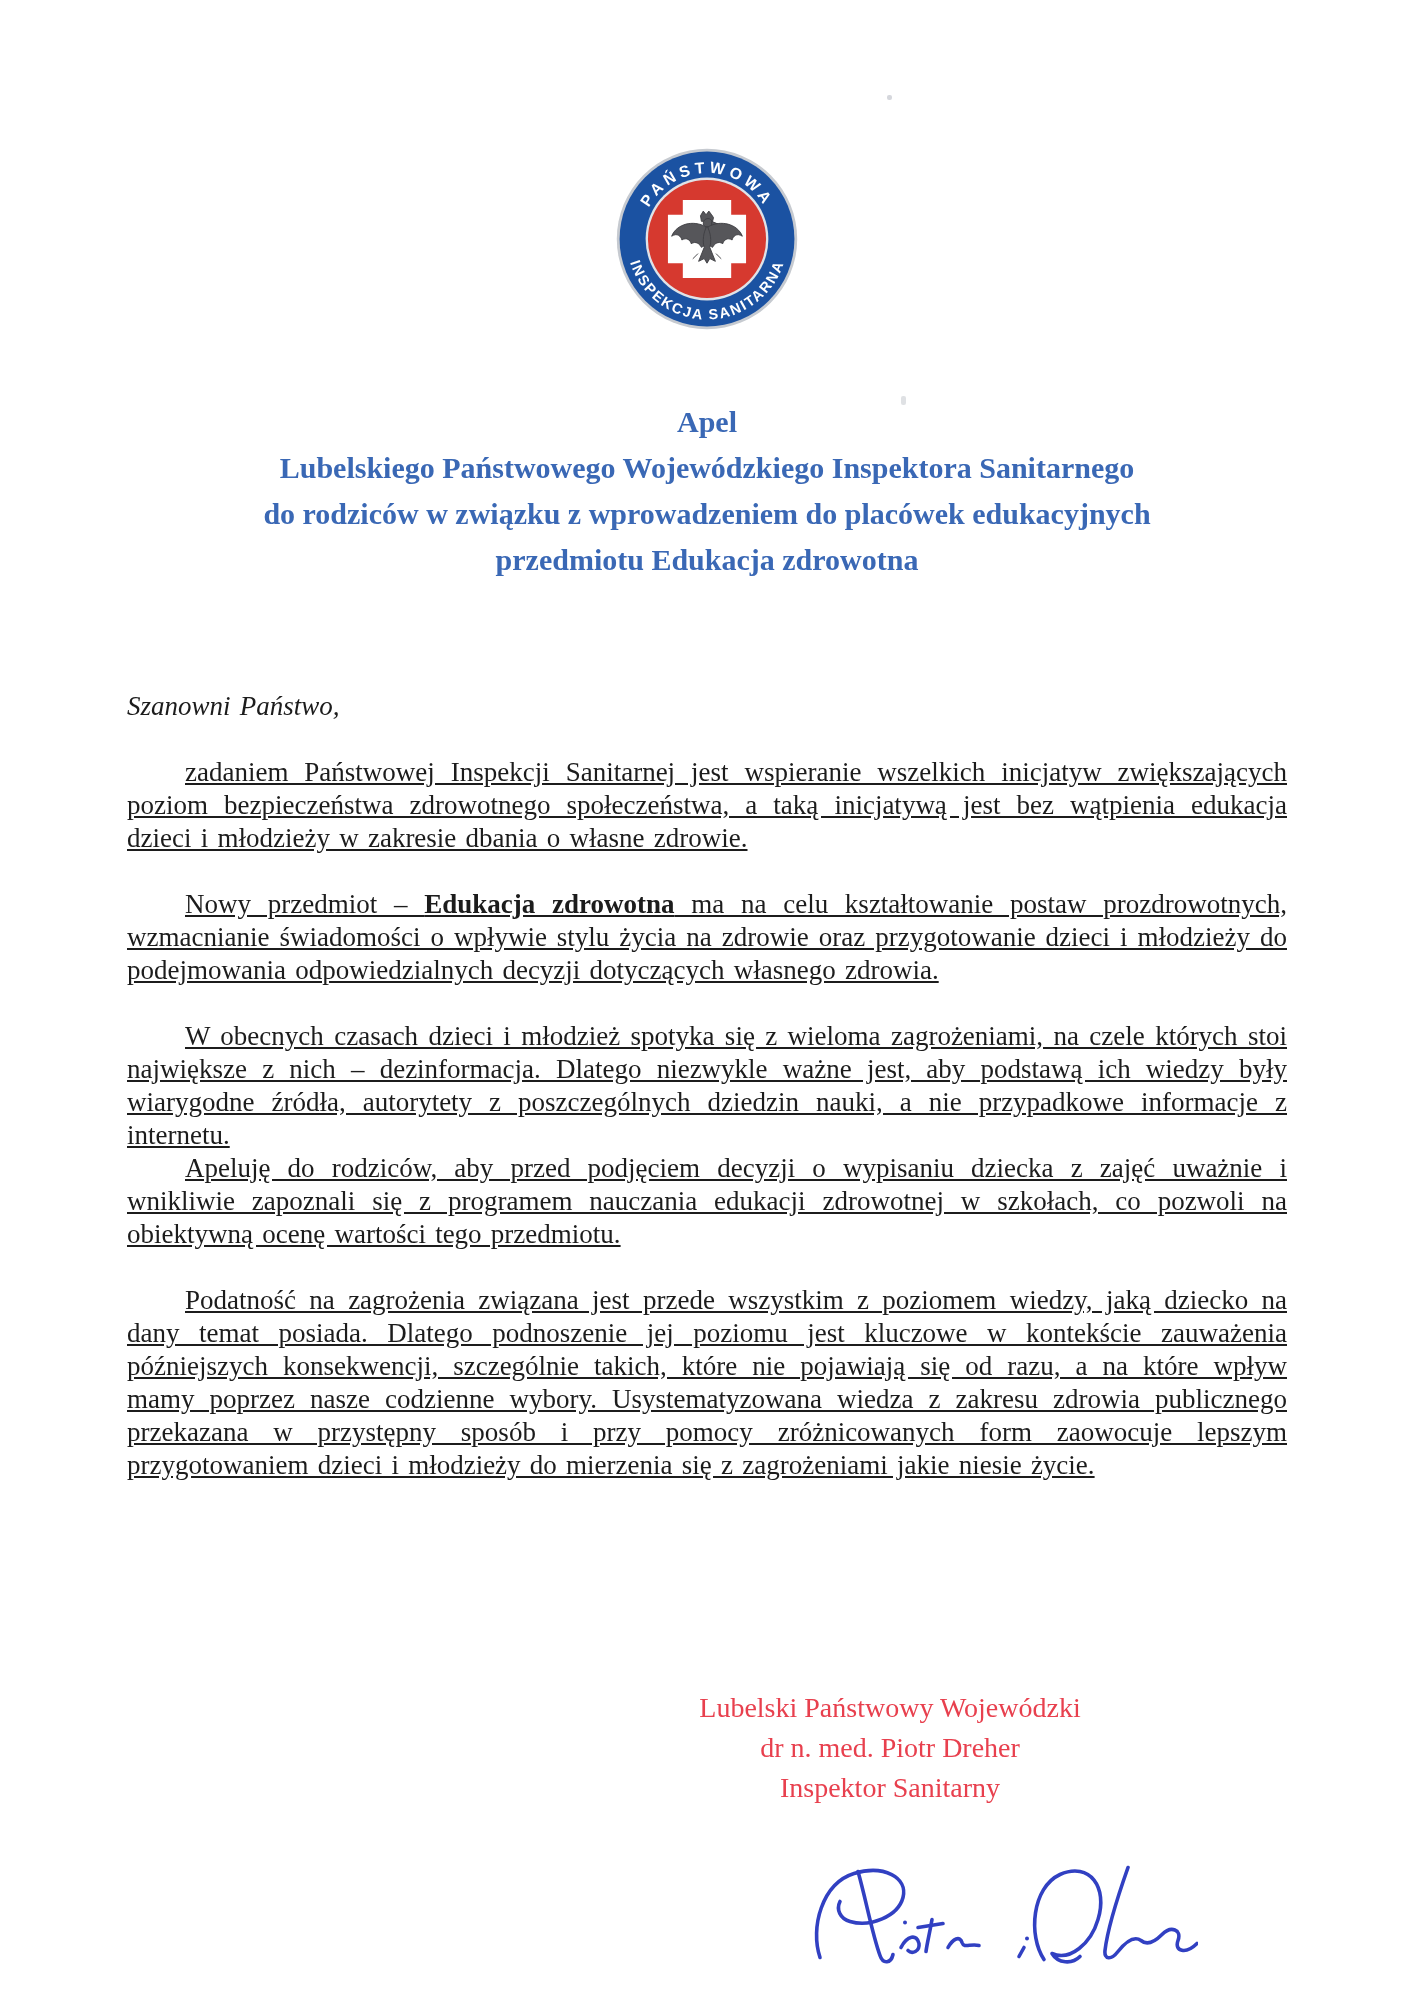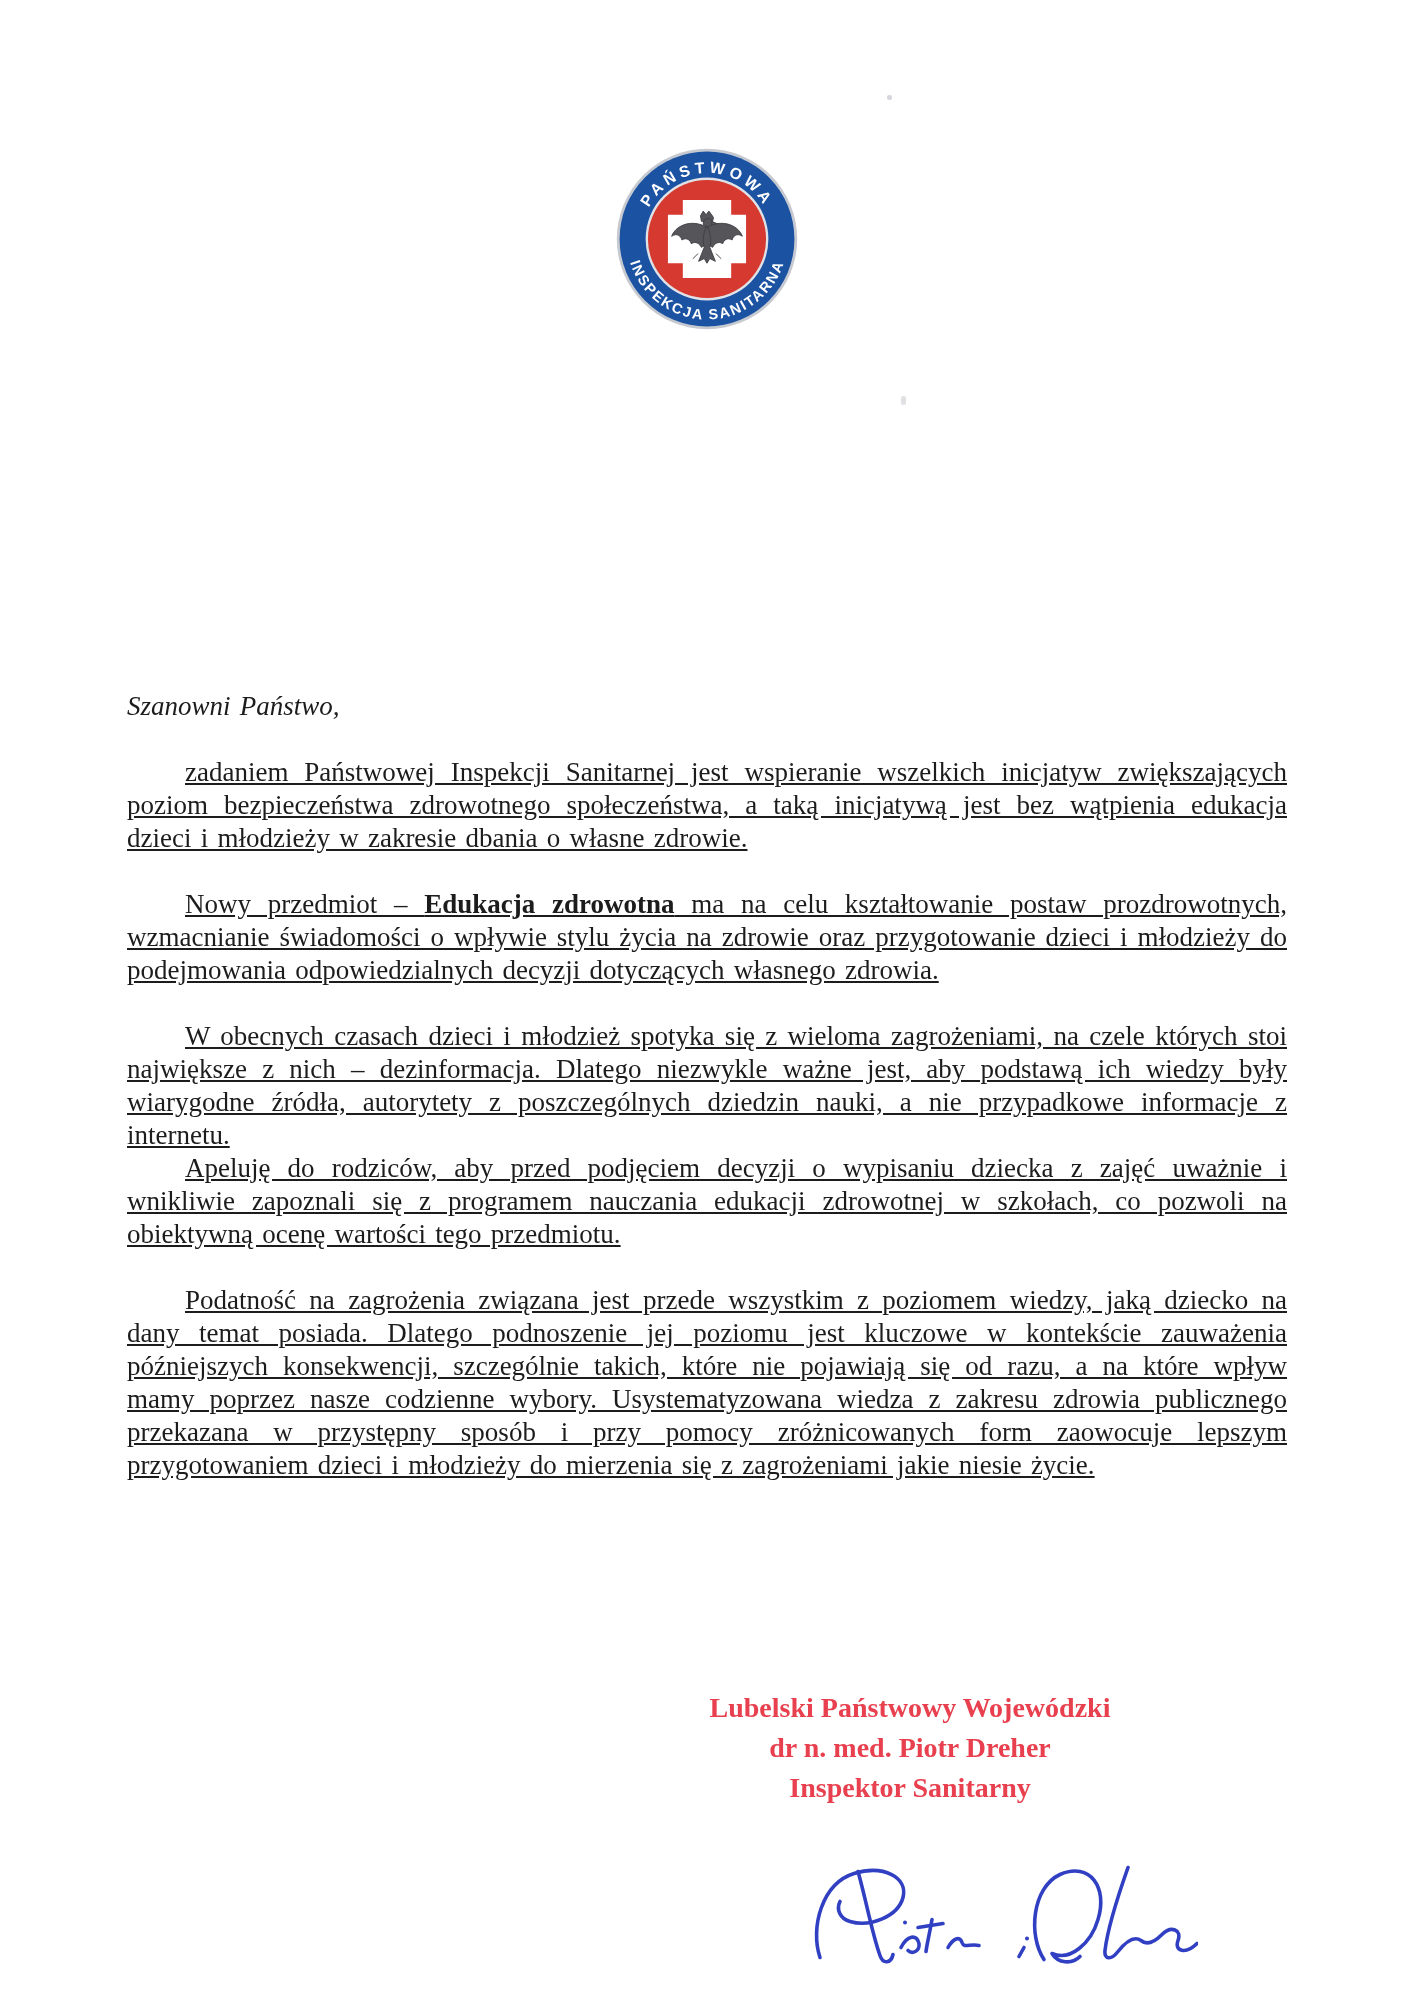--- a/index.html
+++ b/index.html
@@ -14,22 +14,22 @@
   }
   .body-block{
     position:absolute;top:690px;left:127px;width:1160px;
     font-size:27px;line-height:33px;text-align:justify;word-spacing:2.5px;
   }
   .salutation{margin:0 0 33px 0;text-align:left;font-style:italic;}
   .para{margin:0 0 33px 0;text-indent:58px;text-decoration:underline;}
   .para.tight{margin-bottom:0;}
   .para strong{font-weight:700;margin-top:8px;}
   .sig-block{
-    position:absolute;top:1688px;left:620px;width:580px;text-align:center;
-    color:#e8404e;font-size:28px;line-height:40px;font-weight:700;
+    position:absolute;top:1688px;left:600px;width:580px;text-align:center;
+    color:#e8404e;font-size:28px;line-height:40px;font-weight:400;
   }
   .sig-svg{position:absolute;top:1860px;left:798px;width:400px;height:138px;}
   .speck{position:absolute;background:#b9bcc4;border-radius:2px;}
 </style>
 </head>
 <body>
 
 <div class="page">
 
   <svg class="logo" viewBox="0 0 200 200" aria-hidden="true">
@@ -50,20 +50,26 @@
       <polygon points="-7,-25 -4,-30 -1,-26 2,-30 5,-26 7,-23 6,-19 -6,-19"></polygon>
       <circle cx="1" cy="-17" r="5"></circle>
       <polygon points="5,-19 12,-16 5,-13"></polygon>
       <path d="M -1,-13 C -15,-21 -33,-16 -38,-3 C -32,-7 -28,-3 -27,1 C -22,-2 -18,1 -17,5 C -12,2 -8,5 -6,9 L -1,6 Z"></path>
       <path d="M 1,-13 C 15,-21 33,-16 38,-3 C 32,-7 28,-3 27,1 C 22,-2 18,1 17,5 C 12,2 8,5 6,9 L 1,6 Z"></path>
       <path d="M 0,-14 C 4,-7 5,2 3,9 L 9,24 L 3,21 L 0,26 L -3,21 L -9,24 L -3,9 C -5,2 -4,-7 0,-14 Z"></path>
       <path d="M -10,16 L -15,21 M 10,16 L 15,21" fill="none" stroke-linecap="round"></path>
     </g>
   </svg>
 
+  <div class="title-block">
+    <div>Apel</div>
+    <div>Lubelskiego Państwowego Wojewódzkiego Inspektora Sanitarnego</div>
+    <div>do rodziców w związku z wprowadzeniem do placówek edukacyjnych</div>
+    <div>przedmiotu Edukacja zdrowotna</div>
+  </div>
 
   <div class="body-block">
     <p class="salutation">Szanowni Państwo,</p>
 
     <p class="para">zadaniem Państwowej Inspekcji Sanitarnej jest wspieranie wszelkich inicjatyw zwiększających poziom bezpieczeństwa zdrowotnego społeczeństwa, a taką inicjatywą jest bez wątpienia edukacja dzieci i młodzieży w zakresie dbania o własne zdrowie.</p>
 
     <p class="para"><span>Nowy przedmiot – </span><strong>Edukacja zdrowotna</strong><span> ma na celu kształtowanie postaw prozdrowotnych, wzmacnianie świadomości o wpływie stylu życia na zdrowie oraz przygotowanie dzieci i młodzieży do podejmowania odpowiedzialnych decyzji dotyczących własnego zdrowia.</span></p>
 
     <p class="para tight">W obecnych czasach dzieci i młodzież spotyka się z wieloma zagrożeniami, na czele których stoi największe z nich – dezinformacja. Dlatego niezwykle ważne jest, aby podstawą ich wiedzy były wiarygodne źródła, autorytety z poszczególnych dziedzin nauki, a nie przypadkowe informacje z internetu.</p>
 

